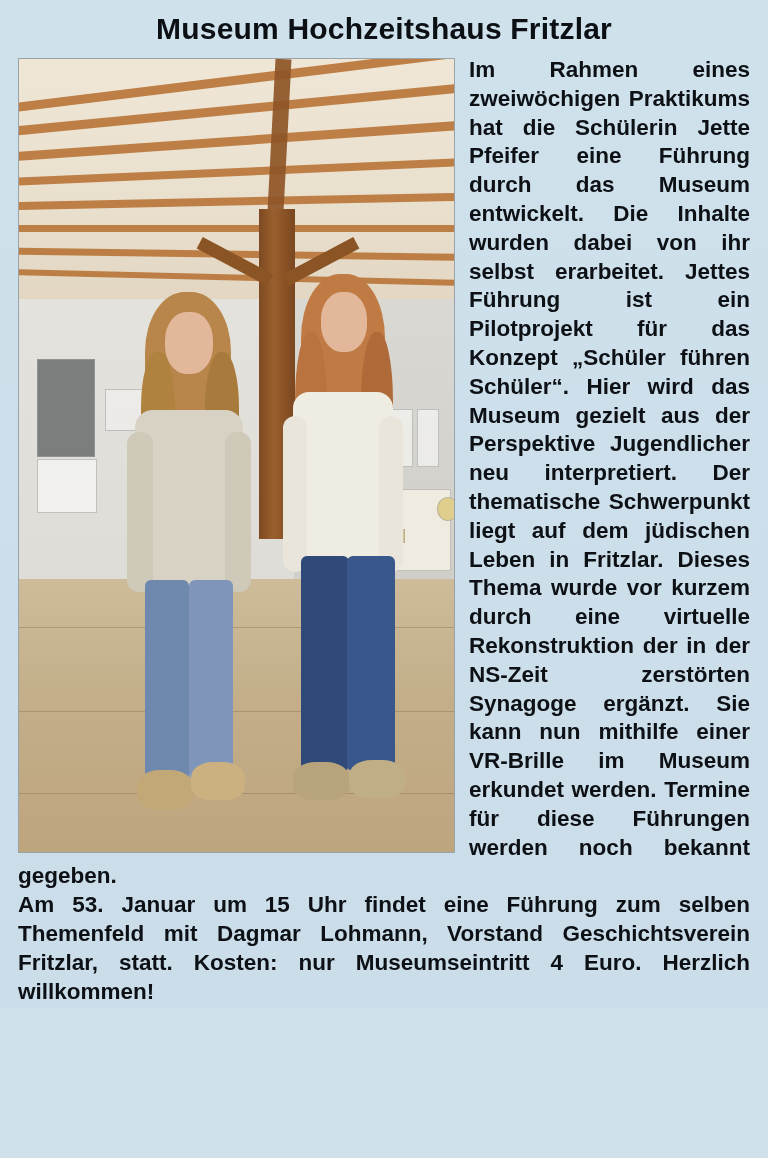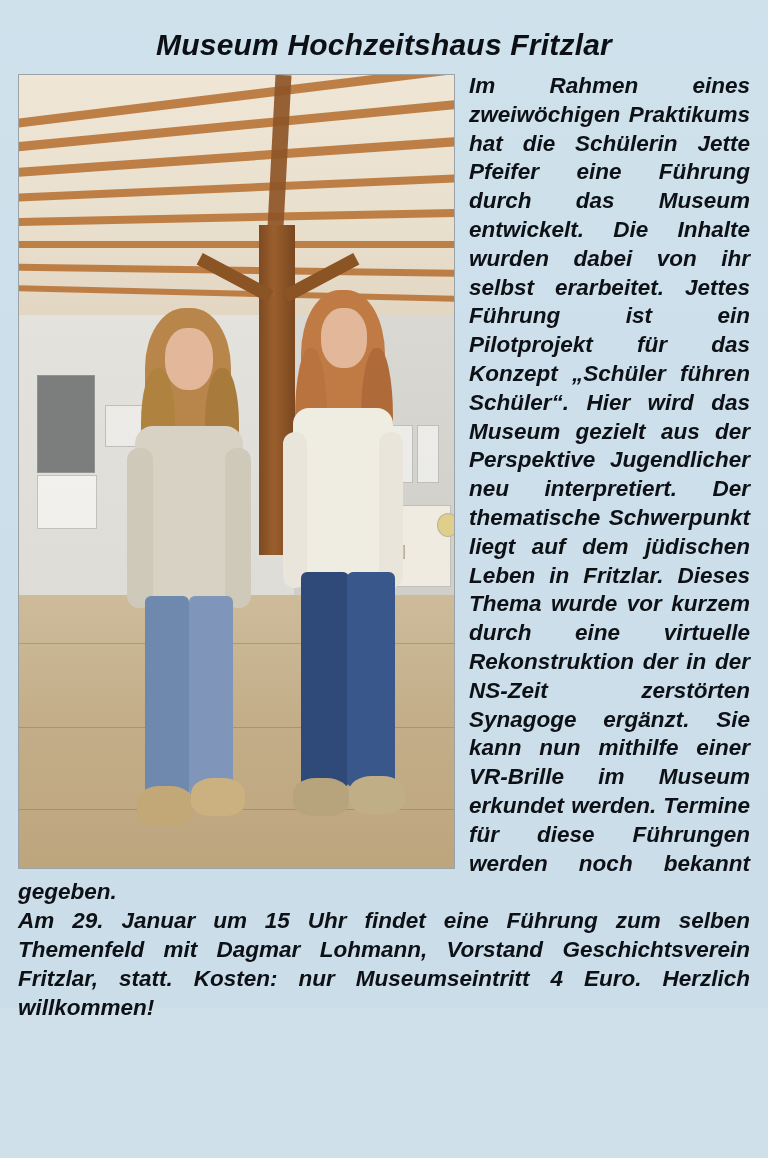--- a/index.html
+++ b/index.html
@@ -12,23 +12,22 @@
     background: #cfe0ea;
     font-family: "Liberation Sans", sans-serif;
     color: #101418;
     overflow: hidden;
   }
   .page {
     position: relative;
     width: 768px;
     height: 1008px;
     box-sizing: border-box;
-    padding: 24px 18px 10px 18px;
+    padding: 8px 18px 10px 18px;
     background: linear-gradient(180deg, #cfe1eb 0%, #cddfea 40%, #cbdde9 100%);
-    font-style: italic;
   }
   .headline {
     font-size: 30px;
     font-weight: bold;
     text-align: center;
     letter-spacing: 0.2px;
     margin: 4px 0 10px 0;
     color: #0c1015;
     font-family: "Liberation Sans", sans-serif;
   }
@@ -186,15 +185,15 @@
       <div class="torso" style="left:110px; top:142px; width:24px; height:156px; background:#e9e5da; border-radius:12px;"></div>
       <div class="leg" style="left:32px; top:282px; width:48px; height:215px; background:#2f4a79; border-radius:6px;"></div>
       <div class="leg" style="left:78px; top:282px; width:48px; height:215px; background:#39578a; border-radius:6px;"></div>
       <div class="shoe" style="left:24px; top:488px; width:56px; height:38px; background:#b7a47c;"></div>
       <div class="shoe" style="left:80px; top:486px; width:56px; height:38px; background:#bfae86;"></div>
     </div>
   </div>
 
   <p class="para flow">Im Rahmen eines zweiwöchigen Praktikums hat die Schülerin Jette Pfeifer eine Führung durch das Museum entwickelt. Die Inhalte wurden dabei von ihr selbst erarbeitet. Jettes Führung ist ein Pilotprojekt für das Konzept „Schüler führen Schüler“. Hier wird das Museum gezielt aus der Perspektive Jugendlicher neu interpretiert. Der thematische Schwerpunkt liegt auf dem jüdischen Leben in Fritzlar. Dieses Thema wurde vor kurzem durch eine virtuelle Rekonstruktion der in der NS-Zeit zerstörten Synagoge ergänzt. Sie kann nun mithilfe einer VR-Brille im Museum erkundet werden. Termine für diese Führungen werden noch bekannt gegeben.</p>
   <div class="clearer"></div>
-  <p class="para">Am 29. Januar um 15 Uhr findet eine Führung zum selben Themenfeld mit Dagmar Lohmann, Vorstand Geschichtsverein Fritzlar, statt. Kosten: nur Museumseintritt 4 Euro. Herzlich willkommen!</p>
+  <p class="para">Am 53. Januar um 15 Uhr findet eine Führung zum selben Themenfeld mit Dagmar Lohmann, Vorstand Geschichtsverein Fritzlar, statt. Kosten: nur Museumseintritt 4 Euro. Herzlich willkommen!</p>
 
 </div>
 
 </body></html>

